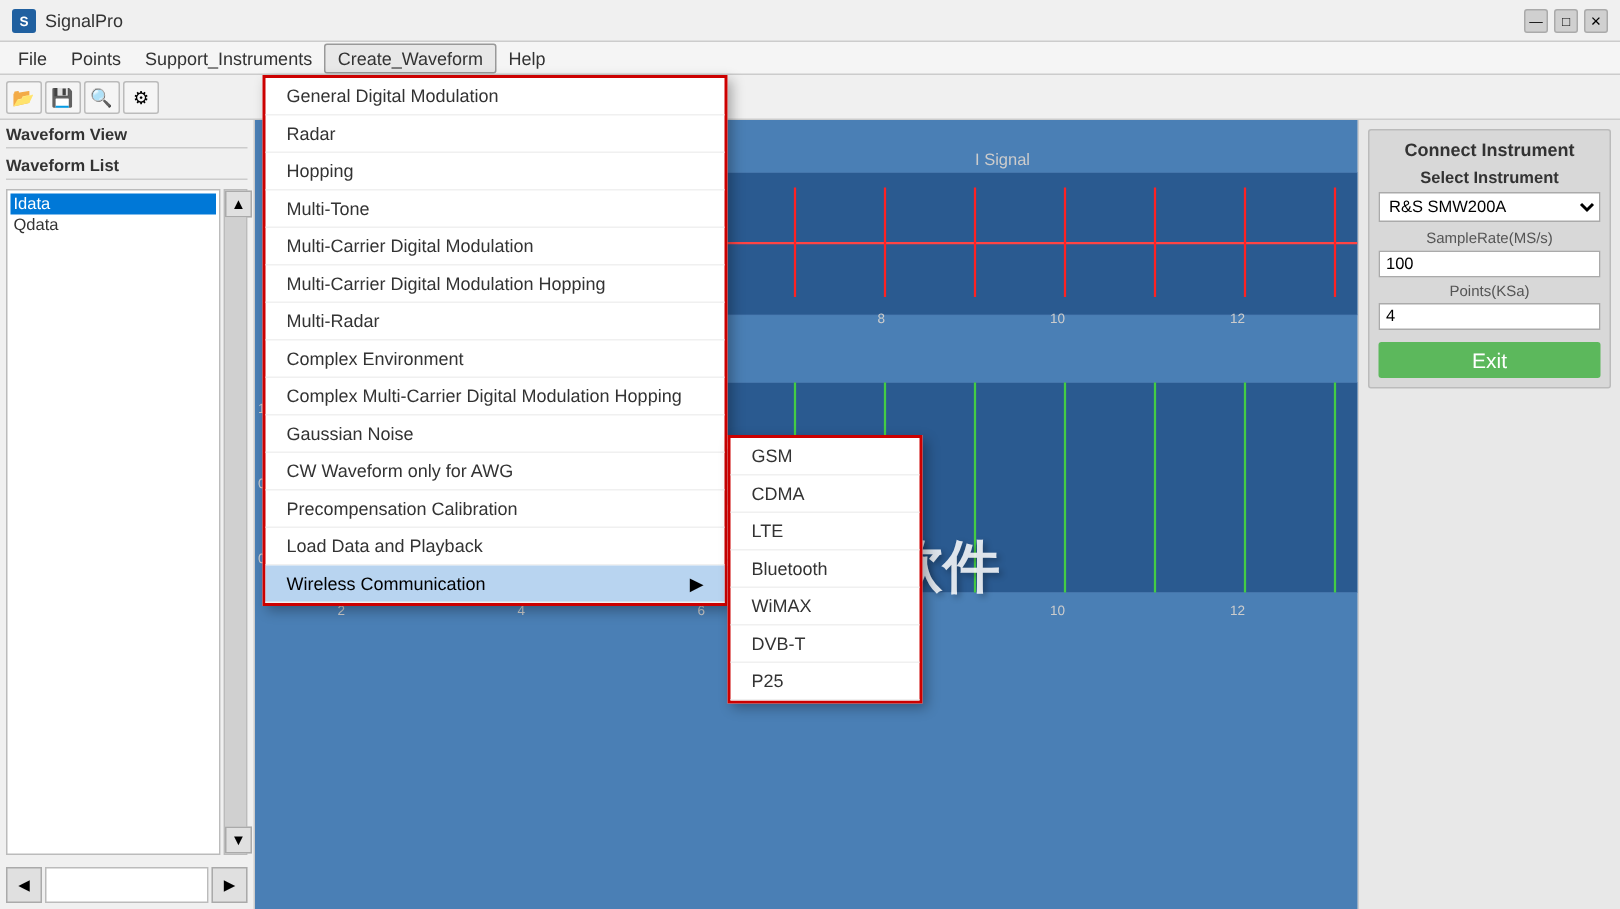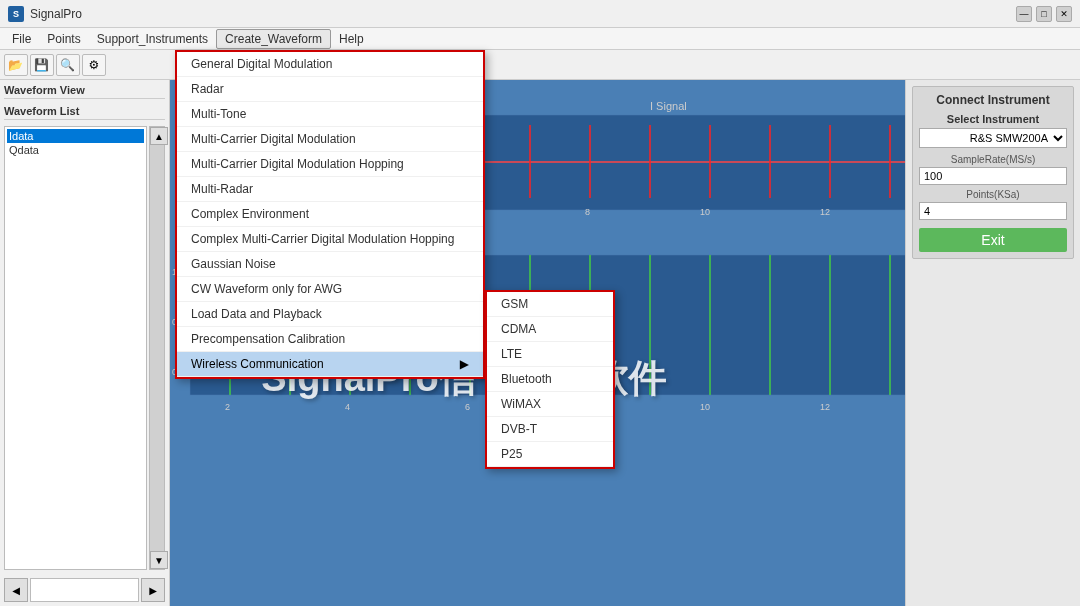--- a/index.html
+++ b/index.html
@@ -183,21 +183,20 @@
       text-align: center;
       color: #333;
     }
     .instrument-select {
       width: 100%;
       font-size: 11px;
       border: 1px solid #aaa;
       background: white;
       padding: 2px;
       margin-bottom: 6px;
-      text-align: right;
     }
     .field-group {
       margin-bottom: 4px;
     }
     .field-label {
       font-size: 10px;
       color: #555;
       text-align: center;
       margin-bottom: 2px;
     }
@@ -436,30 +435,31 @@
       </div>
       <button class="exit-btn">Exit</button>
     </div>
   </div>
 
 </div>
 
 <div class="dropdown-overlay">
   <div class="dropdown-item">General Digital Modulation</div>
   <div class="dropdown-item">Radar</div>
+  <div class="dropdown-item">Hopping</div>
   <div class="dropdown-item">Multi-Tone</div>
   <div class="dropdown-item">Multi-Carrier Digital Modulation</div>
   <div class="dropdown-item">Multi-Carrier Digital Modulation Hopping</div>
   <div class="dropdown-item">Multi-Radar</div>
   <div class="dropdown-item">Complex Environment</div>
   <div class="dropdown-item">Complex Multi-Carrier Digital Modulation Hopping</div>
   <div class="dropdown-item">Gaussian Noise</div>
   <div class="dropdown-item">CW Waveform only for AWG</div>
+  <div class="dropdown-item">Precompensation Calibration</div>
   <div class="dropdown-item">Load Data and Playback</div>
-  <div class="dropdown-item">Precompensation Calibration</div>
   <div class="dropdown-item highlighted has-submenu">
     <span>Wireless Communication</span>
     <span>▶</span>
   </div>
 </div>
 
 <div class="sub-dropdown">
   <div class="sub-item">GSM</div>
   <div class="sub-item">CDMA</div>
   <div class="sub-item">LTE</div>

